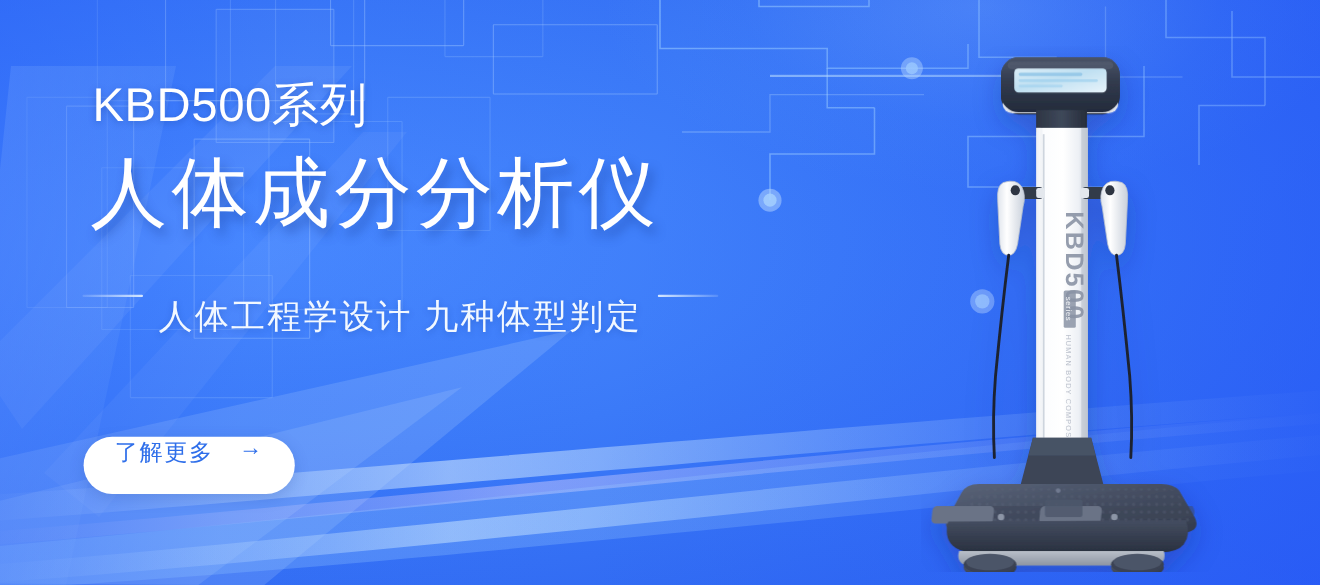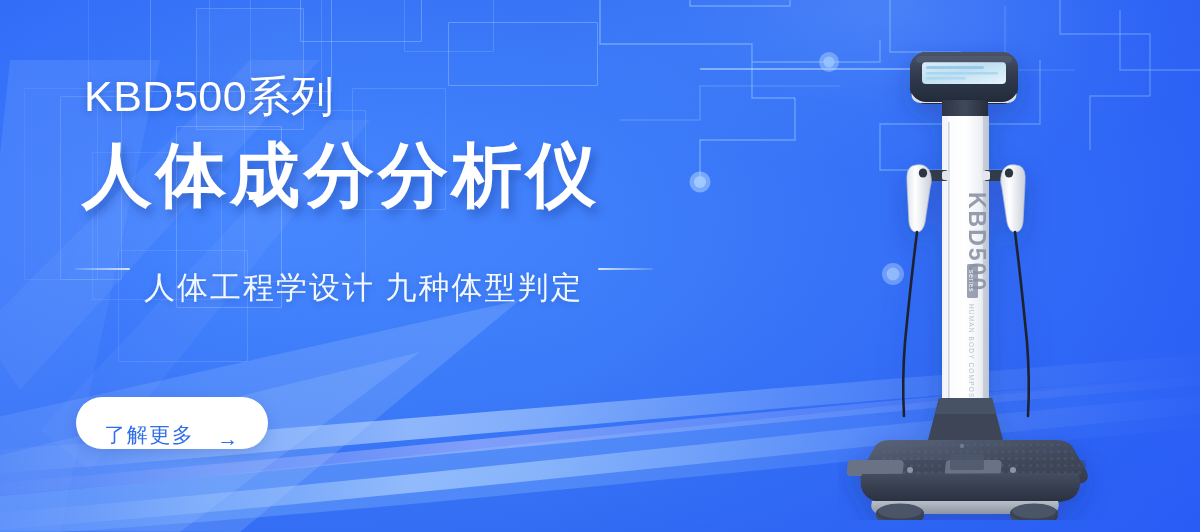--- a/index.html
+++ b/index.html
@@ -85,21 +85,21 @@
     letter-spacing: 0.5px;
     text-shadow: 0 2px 7px rgba(20,58,150,0.35);
     white-space: nowrap;
   }
   .headline {
     position: absolute;
     left: 82px;
     top: 132px;
     font-size: 70px;
     line-height: 86px;
-    font-weight: 700;
+    font-weight: 400;
     color: #ffffff;
     letter-spacing: 4px;
     text-shadow: 4px 6px 10px rgba(18,52,140,0.42);
     white-space: nowrap;
   }
   .subtitle-row {
     position: absolute;
     left: 75px;
     top: 268px;
     display: flex;
@@ -135,21 +135,21 @@
     border: none;
     border-radius: 26px;
     background: #FFFFFF;
     color: #2F6FEA;
     font-family: "Liberation Sans", "DejaVu Sans", sans-serif;
     font-size: 21px;
     letter-spacing: 1.5px;
     cursor: pointer;
     box-shadow: 0 4px 14px rgba(16,52,140,0.18);
     display: flex;
-    align-items: flex-end;
+    align-items: flex-start;
     justify-content: center;
     gap: 23px;
     padding: 0;
   }
   .cta .cta-arrow { font-size: 21px; line-height: 1; }
 
   
   .device {
     position: absolute;
     left: 838px;

